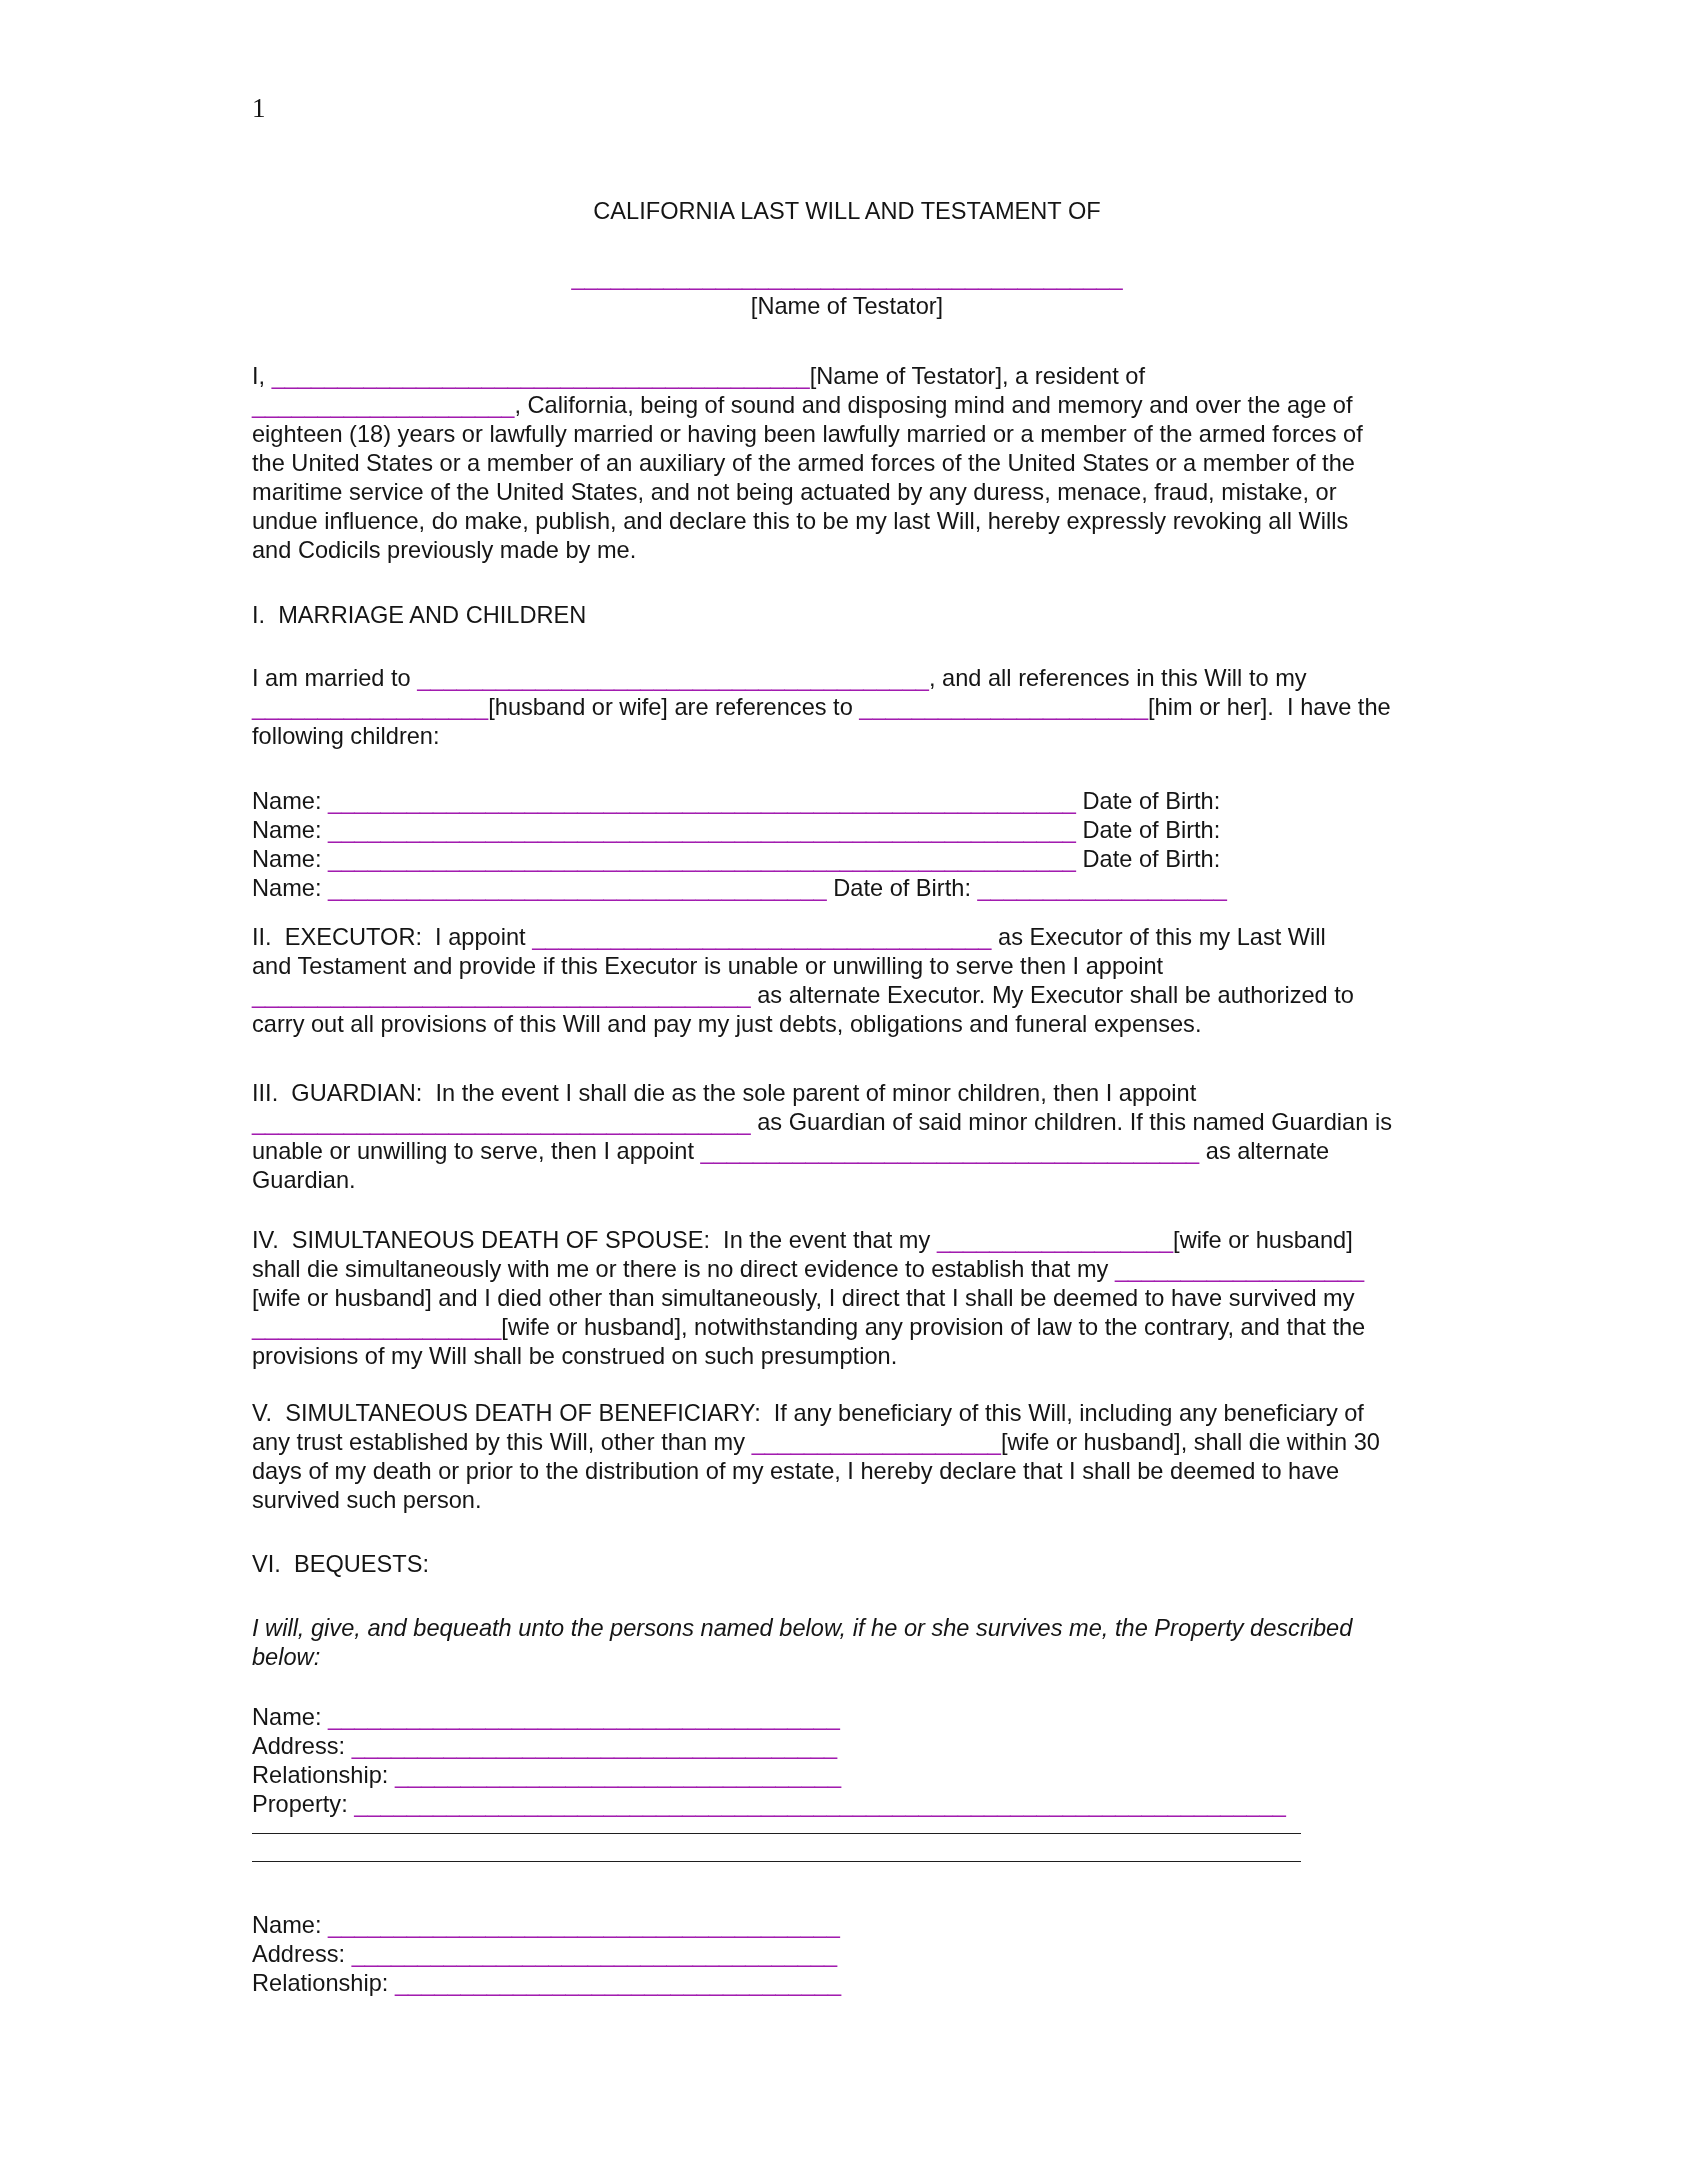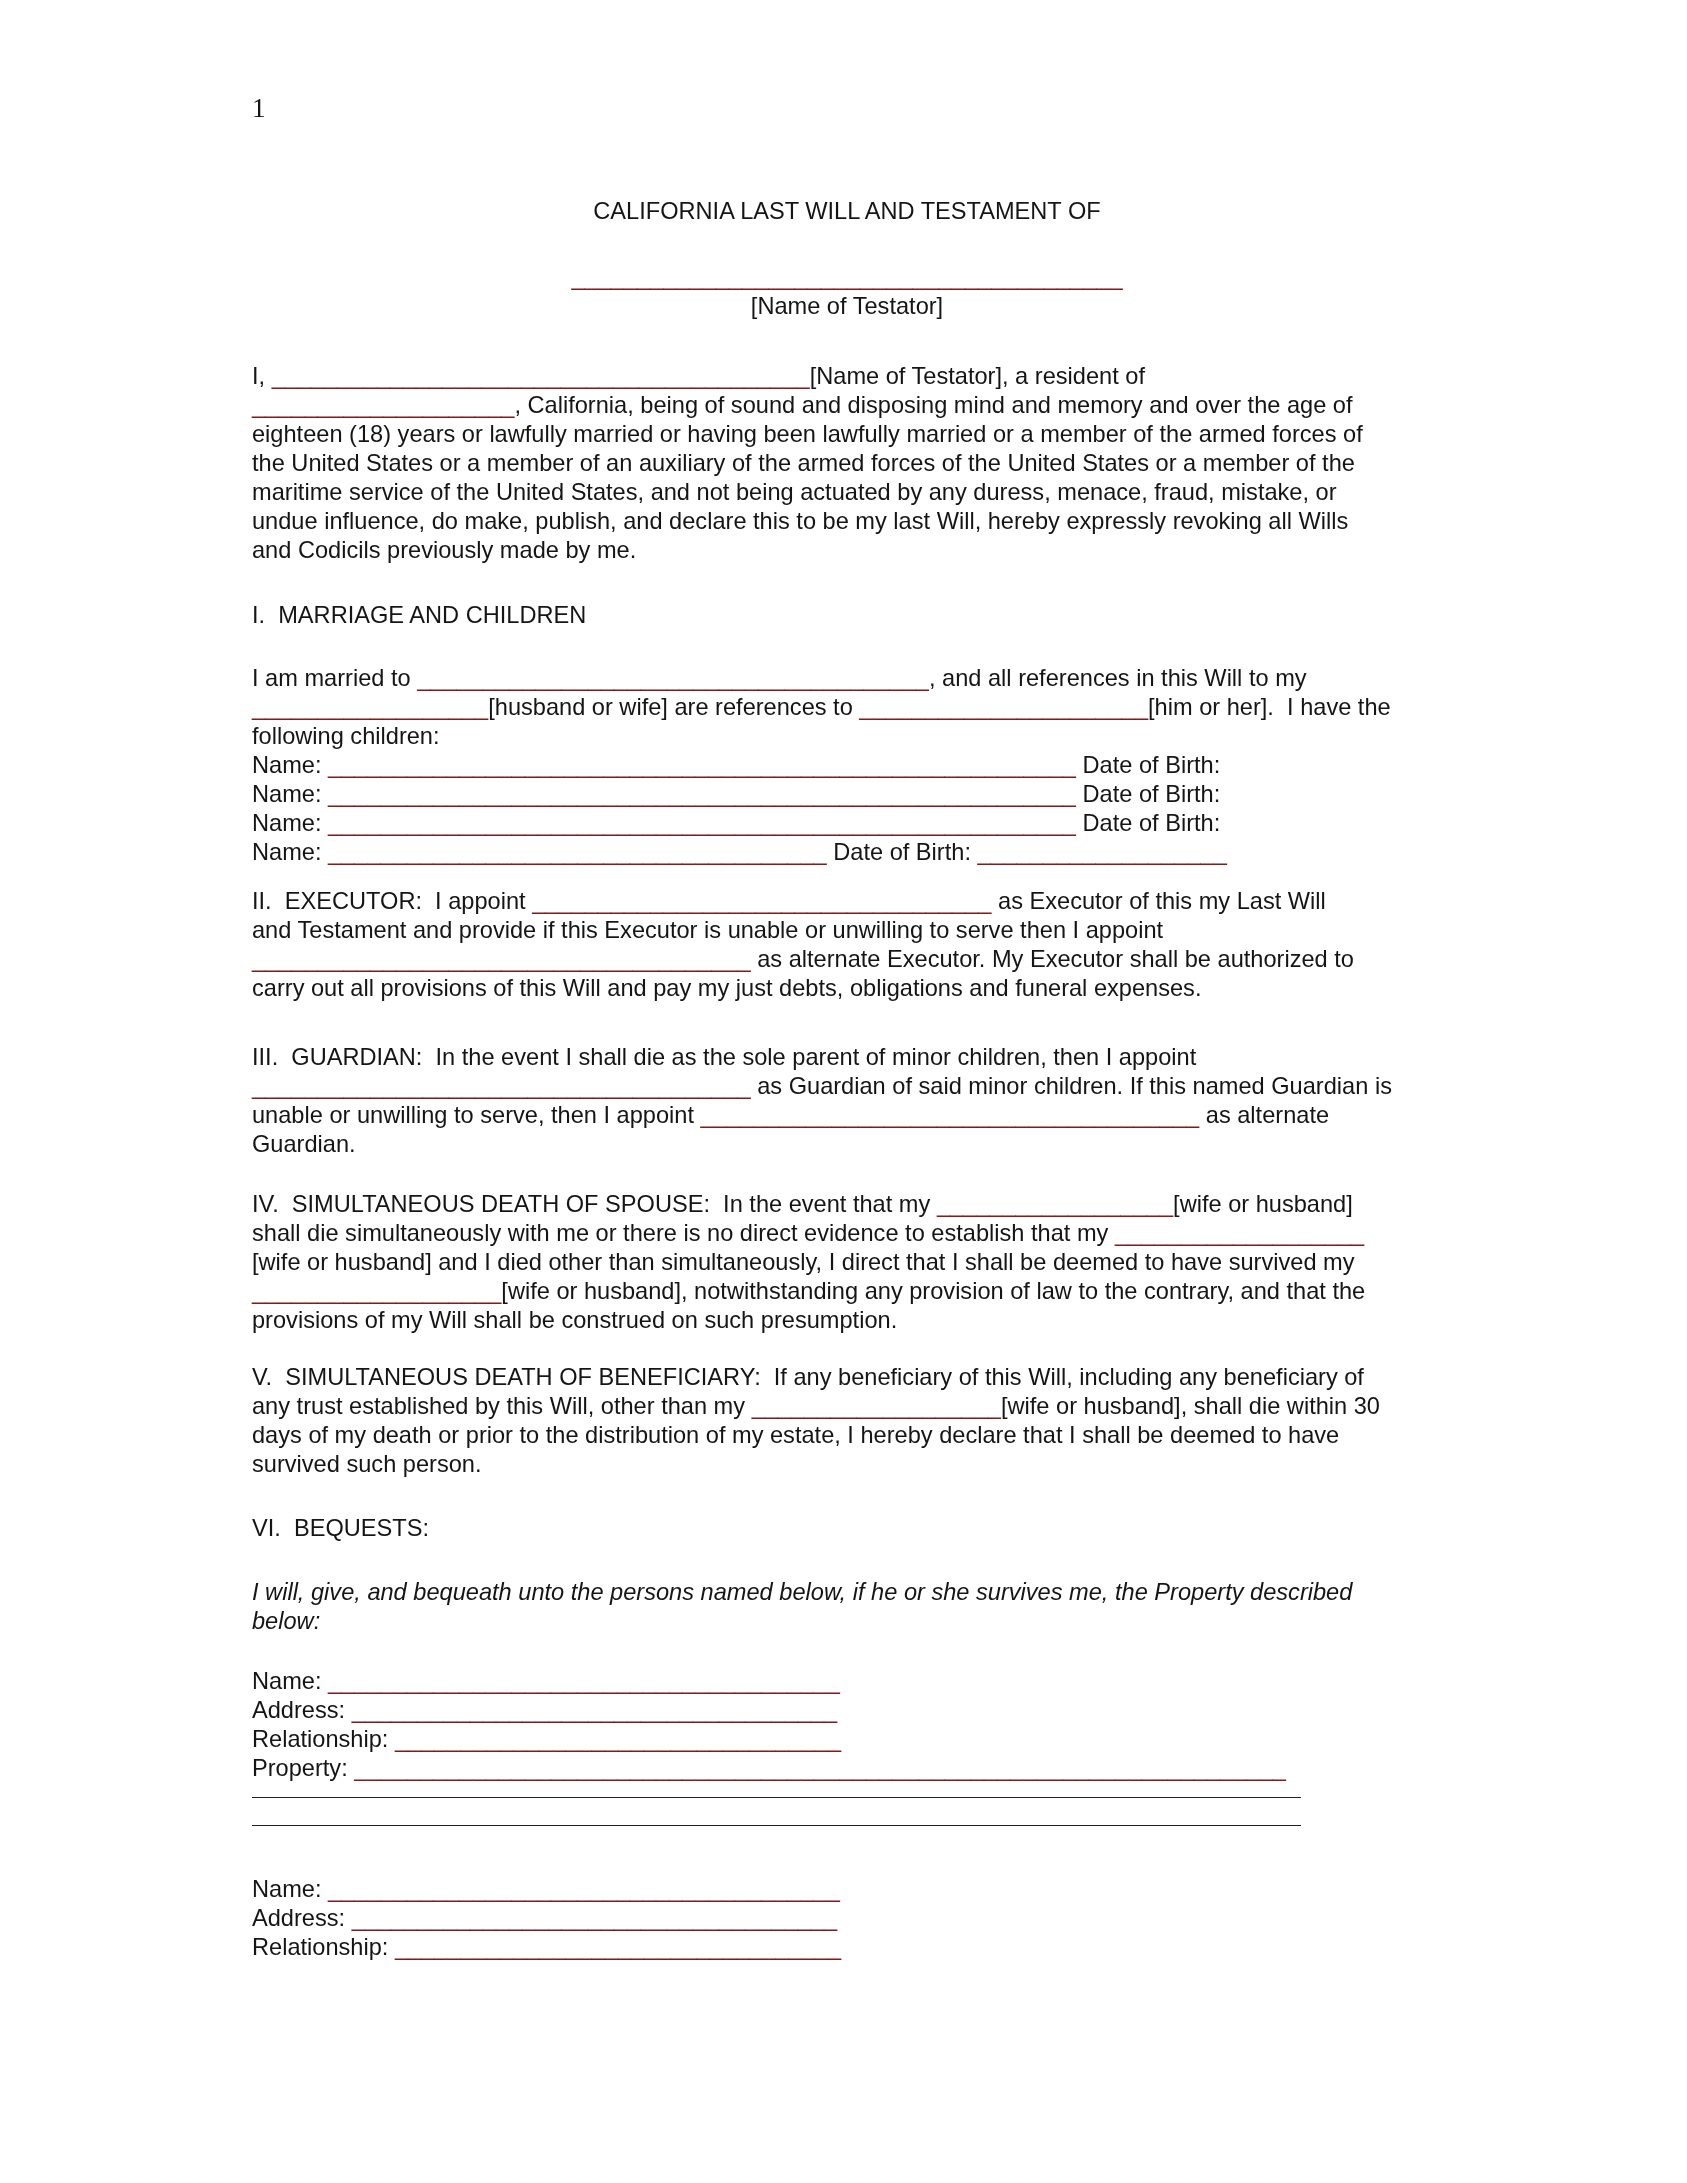--- a/index.html
+++ b/index.html
@@ -10,33 +10,33 @@
     background: #ffffff;
     color: #151515;
     font-family: "Liberation Sans", "DejaVu Sans", sans-serif;
     font-size: 23.6px;
     line-height: 29px;
     box-sizing: border-box;
     padding: 94px 245px 0 252px;
     overflow: hidden;
   }
   .doc-line { white-space: pre; }
-  .blank { color: #7f1d1d; letter-spacing: 0; }
+  .blank { color: #a21caf; letter-spacing: 0; }
   .block { }
 
   
   [data-block="page-number"] { font-family: "Liberation Serif", "DejaVu Serif", serif; font-size: 27px; }
 
   [data-block="title"]            { margin-top: 74px; text-align: center; }
   [data-block="testator-blank"]   { margin-top: 37px; text-align: center; }
   [data-block="testator-caption"] { text-align: center; }
   [data-block="opening-paragraph"]           { margin-top: 41px; }
   [data-block="heading-marriage"]            { margin-top: 36px; }
   [data-block="marriage-paragraph"]          { margin-top: 34px; }
-  [data-block="children-rows"]               { }
+  [data-block="children-rows"]               { margin-top: 36px; }
   [data-block="executor-paragraph"]          { margin-top: 20px; }
   [data-block="guardian-paragraph"]          { margin-top: 40px; }
   [data-block="spouse-death-paragraph"]      { margin-top: 31px; }
   [data-block="beneficiary-death-paragraph"] { margin-top: 28px; }
   [data-block="heading-bequests"]            { margin-top: 35px; }
   [data-block="bequests-intro"]              { margin-top: 35px; font-style: italic; }
   [data-block="bequest-1-fields"]            { margin-top: 31px; }
   [data-block="property-continuation-line-1"]{ margin-top: 14px; }
   [data-block="property-continuation-line-2"]{ margin-top: 27px; }
   [data-block="bequest-2-fields"]            { margin-top: 49px; }

